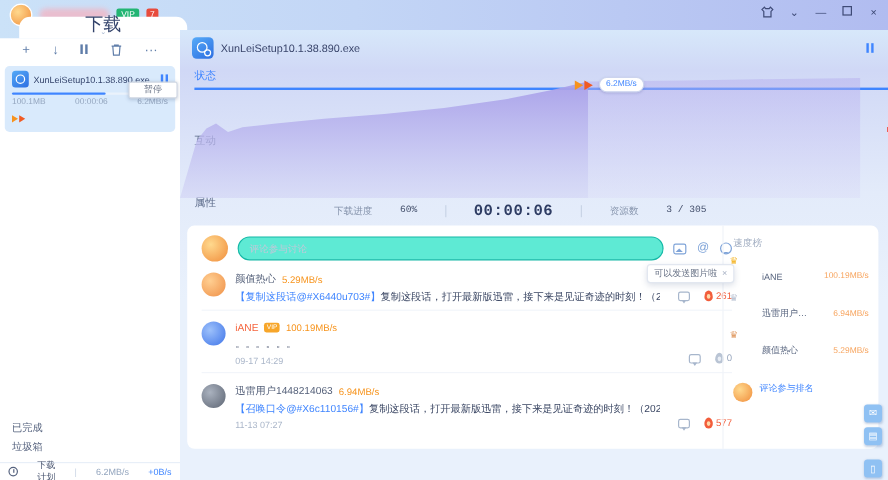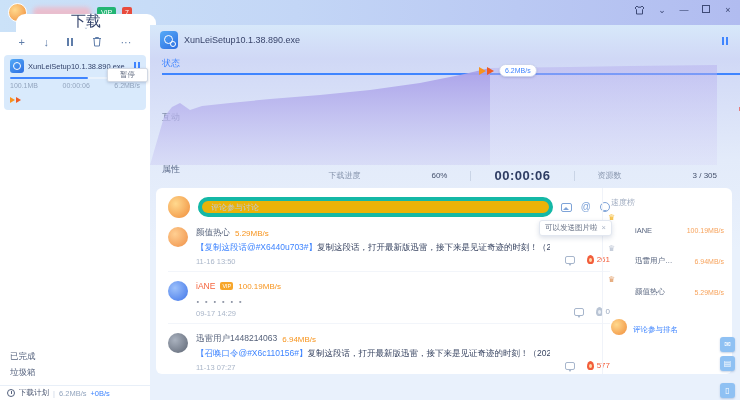--- a/index.html
+++ b/index.html
@@ -46,21 +46,21 @@
   .dl-prog { height:2px; background:#eaf2fb; margin:4px 0 3px; border-radius:1px; }
   .dl-prog i { display:block; height:2px; width:60%; background:#3f85ff; border-radius:1px; }
   .dl-r2 { display:flex; justify-content:space-between; font-size:7px; color:#93a5be; }
   .speed-arrows { display:inline-flex; margin-top:3px; }
   .tri { width:0; height:0; border-top:3px solid transparent; border-bottom:3px solid transparent; border-left:5px solid #f7931e; margin-right:1px; }
   .tri.b { border-left-color:#f05a23; }
   .lp-tooltip { position:absolute; right:-2px; top:13px; background:#fff; border:1px solid #d2d9e4;
     font-size:7.5px; color:#667084; padding:1px 12px; border-radius:2px; box-shadow:0 1px 3px rgba(60,80,120,.25); }
   .lp-bottomlink { position:absolute; left:10px; font-size:8.5px; color:#55627e; cursor:pointer; }
   .lp-status { position:absolute; left:0; right:0; bottom:0; height:15px; border-top:1px solid #e8eff8;
-    display:flex; align-items:center; gap:4px; padding:0 7px; font-size:7.5px; }
+    display:flex; align-items:center; gap:16px; padding:0 7px; font-size:7.5px; }
   .clock { width:8px; height:8px; border:1px solid #55627e; border-radius:50%; position:relative; flex:none; }
   .clock::after{ content:""; position:absolute; left:3px; top:1px; width:1px; height:3px; background:#55627e; }
   .lp-status .t1 { color:#44506c; }
   .lp-status .sep { color:#c9d4e4; }
   .lp-status .t2 { color:#93a5be; }
   .lp-status .t3 { color:#3f85ff; }
 
   
   .main { position:absolute; left:150px; top:25px; right:0; bottom:0;
     background:linear-gradient(180deg,#d7e8fa 0%,#d0d8f6 9%,#e3ebfa 36%,#e9f1fc 60%); }
@@ -75,32 +75,32 @@
   .mtab.active { color:#3f85ff; border-bottom:2px solid #3f85ff; }
   .new-badge { position:absolute; top:-5px; right:-13px; background:transparent; color:#f0392b; font-size:6px; font-weight:bold; }
 
   .chart-wrap { position:absolute; left:0; top:40px; width:567px; height:100px; }
   .chart-wrap svg { position:absolute; left:0; top:0; }
   .marker { position:absolute; left:329px; top:-1px; display:flex; align-items:center; }
   .marker .tri { border-top-width:4px; border-bottom-width:4px; border-left-width:7px; }
   .marker-pill { margin-left:4px; background:#fff; border:1px solid #ccd4ee; color:#3f85ff;
     font-size:7px; line-height:11px; padding:0 5px; border-radius:7px; box-shadow:0 1px 2px rgba(90,100,160,.25); }
 
-  .stats { position:absolute; left:0; top:143px; width:567px; display:flex; justify-content:flex-end; align-items:center; gap:23px; }
+  .stats { position:absolute; left:0; top:143px; width:567px; display:flex; justify-content:center; align-items:center; gap:23px;font-family:Liberation Mono, monospace; }
   .stats .lab { font-size:8px; color:#8795ad; }
-  .stats .val { font-size:8px; color:#44506c;margin-left:48px; }
+  .stats .val { font-size:8px; color:#44506c; }
   .stats .div { width:1px; height:10px; background:#c9d4e6; }
   .stats .time { font-size:13px; font-weight:bold; color:#2e3c63; letter-spacing:.5px; }
 
   
   .card { position:absolute; left:6px; right:8px; top:163px; bottom:26px; background:#fff; border-radius:6px; }
   .comments-area { position:absolute; left:0; top:0; bottom:0; right:110px; padding:8px 12px 0; overflow:hidden; }
   .cin-row { display:flex; align-items:center; gap:8px; position:relative; }
   .cin-avatar { width:22px; height:22px; border-radius:50%; background:radial-gradient(circle at 35% 35%,#ffd98e,#f08c3a); flex:none; }
-  .cin-input { flex:1; height:20px; border:4px solid #14b8a6; background:#eab308; border-radius:10px;
+  .cin-input { flex:1; height:20px; border:1px solid #14b8a6; background:#5eead4; border-radius:10px;
     padding:0 9px; font-size:8px; color:#556; outline:none; font-family:inherit; }
   .cin-input::placeholder { color:#c0c9d8; }
   .cin-icons { display:flex; gap:9px; align-items:center; color:#7ea3d8; }
   .cin-ic { font-size:10px; cursor:pointer; line-height:12px; }
   .pic-ic { width:11px; height:9px; border:1px solid #7ea3d8; border-radius:2px; position:relative; cursor:pointer; }
   .pic-ic::after { content:""; position:absolute; left:1px; bottom:1px; border-left:3px solid transparent; border-right:3px solid transparent; border-bottom:3px solid #7ea3d8; }
   .smile-ic { width:10px; height:10px; border:1px solid #7ea3d8; border-radius:50%; position:relative; cursor:pointer; }
   .smile-ic::after { content:""; position:absolute; left:2px; top:5px; width:4px; height:2px; border-bottom:1px solid #7ea3d8; border-radius:50%; }
   .cin-tip { position:absolute; right:-2px; top:24px; background:#fff; border:1px solid #e2e7f0; border-radius:3px;
     padding:2px 5px; font-size:7.5px; color:#667084; box-shadow:0 2px 5px rgba(80,100,140,.2); display:flex; gap:4px; z-index:5; }
@@ -132,21 +132,21 @@
 
   .lb { position:absolute; right:0; top:0; bottom:0; width:130px; border-left:1px solid #f0f3f9; padding:9px 8px; }
   .lb-title { font-size:8px; color:#a2aec2; }
   .lb-item { display:flex; align-items:center; gap:6px; margin-top:13px; }
   .lb-avwrap { position:relative; width:18px; height:18px; flex:none; }
   .lb-av { width:18px; height:18px; border-radius:50%; }
   .crown { position:absolute; left:-3px; top:-7px; font-size:8px; line-height:8px; }
   .crown.gold{ color:#f5b628; } .crown.silver{ color:#b9c2d2; } .crown.bronze{ color:#e09a62; }
   .lb-name { flex:1; font-size:7.5px; color:#5a6780; white-space:nowrap; overflow:hidden; }
   .lb-speed { font-size:7px; color:#f7a35c; flex:none; }
-  .lb-cta { display:flex; align-items:flex-end; gap:6px; margin-top:18px; }
+  .lb-cta { display:flex; align-items:flex-start; gap:6px; margin-top:18px; }
   .lb-cta .av { width:16px; height:16px; border-radius:50%; background:radial-gradient(circle at 35% 35%,#ffd98e,#f08c3a); }
   .lb-cta .txt { font-size:7.5px; color:#3f85ff; cursor:pointer; }
 
   
   .float-btn { position:absolute; right:5px; width:15px; height:15px; background:#8fc1f3; border-radius:3px;
     color:#fff; font-size:8px; line-height:15px; text-align:center; cursor:pointer; box-shadow:0 1px 2px rgba(70,110,170,.3); }
   .fb1{ top:337px; } .fb2{ top:356px; } .fb3{ top:383px; }
 </style>
 </head>
 <body>
@@ -300,21 +300,20 @@
         <div class="citem">
           <span class="c-avatar av-orange"></span>
           <div class="c-body">
             <div class="c-nrow">
               <span class="c-name">颜值热心</span>
               <span class="c-speed">5.29MB/s</span>
             </div>
             <div class="c-text">
               <span class="hl">【复制这段话@#X6440u703#】</span><span>复制这段话，打开最新版迅雷，接下来是见证奇迹的时刻！（2021年02月14日失效）</span>
             </div>
-            <div class="c-time">11-16 13:50</div>
           </div>
           <div class="c-actions">
             <span class="bubble-ic"></span>
             <span class="like">
               <span class="flame"></span>
               <span class="cnt">261</span>
             </span>
           </div>
         </div>
 

